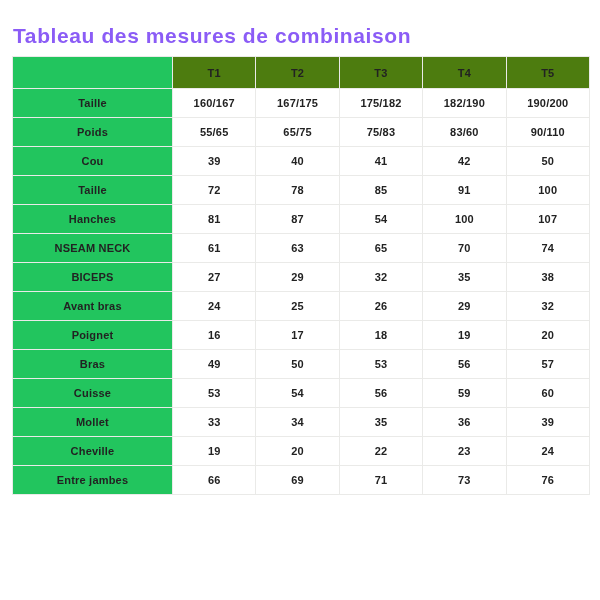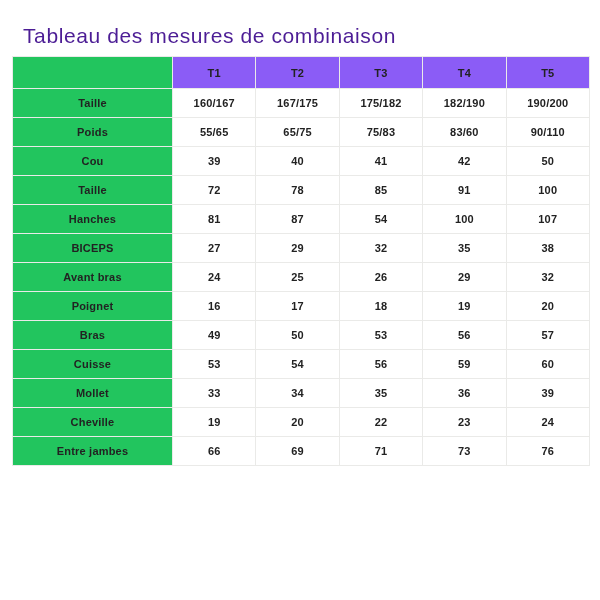--- a/index.html
+++ b/index.html
@@ -12,25 +12,25 @@
     color: #222222;
     overflow: hidden;
   }
   .page {
     width: 600px;
     height: 600px;
     box-sizing: border-box;
     padding: 24px 10px 0 12px;
   }
   h1.title {
-    margin: 0 0 8px 11px;
+    margin: 0 0 8px 1px;
     font-size: 21px;
-    font-weight: 400;
+    font-weight: 700;
     letter-spacing: 0.6px;
-    color: #4c1d95;
+    color: #8b5cf6;
     white-space: nowrap;
   }
   table.measure {
     border-collapse: collapse;
     width: 578px;
     table-layout: fixed;
   }
   table.measure th, table.measure td {
     border: 1px solid #eaeae8;
     font-size: 11px;
@@ -38,21 +38,21 @@
     color: #222222;
     text-align: center;
     vertical-align: middle;
     padding: 0 2px;
     height: 29px;
     box-sizing: border-box;
     letter-spacing: 0.2px;
   }
   table.measure thead th {
     height: 32px;
-    background: #8b5cf6;
+    background: #4d7c0f;
   }
   table.measure th.label-col {
     background: #22c55e;
     width: 160px;
   }
   table.measure td {
     background: #ffffff;
   }
 </style>
 </head>
@@ -104,20 +104,28 @@
           <td>91</td>
           <td>100</td>
         </tr>
         <tr>
           <th class="label-col">Hanches</th>
           <td>81</td>
           <td>87</td>
           <td>54</td>
           <td>100</td>
           <td>107</td>
+        </tr>
+        <tr>
+          <th class="label-col">NSEAM NECK</th>
+          <td>61</td>
+          <td>63</td>
+          <td>65</td>
+          <td>70</td>
+          <td>74</td>
         </tr>
         <tr>
           <th class="label-col">BICEPS</th>
           <td>27</td>
           <td>29</td>
           <td>32</td>
           <td>35</td>
           <td>38</td>
         </tr>
         <tr>

